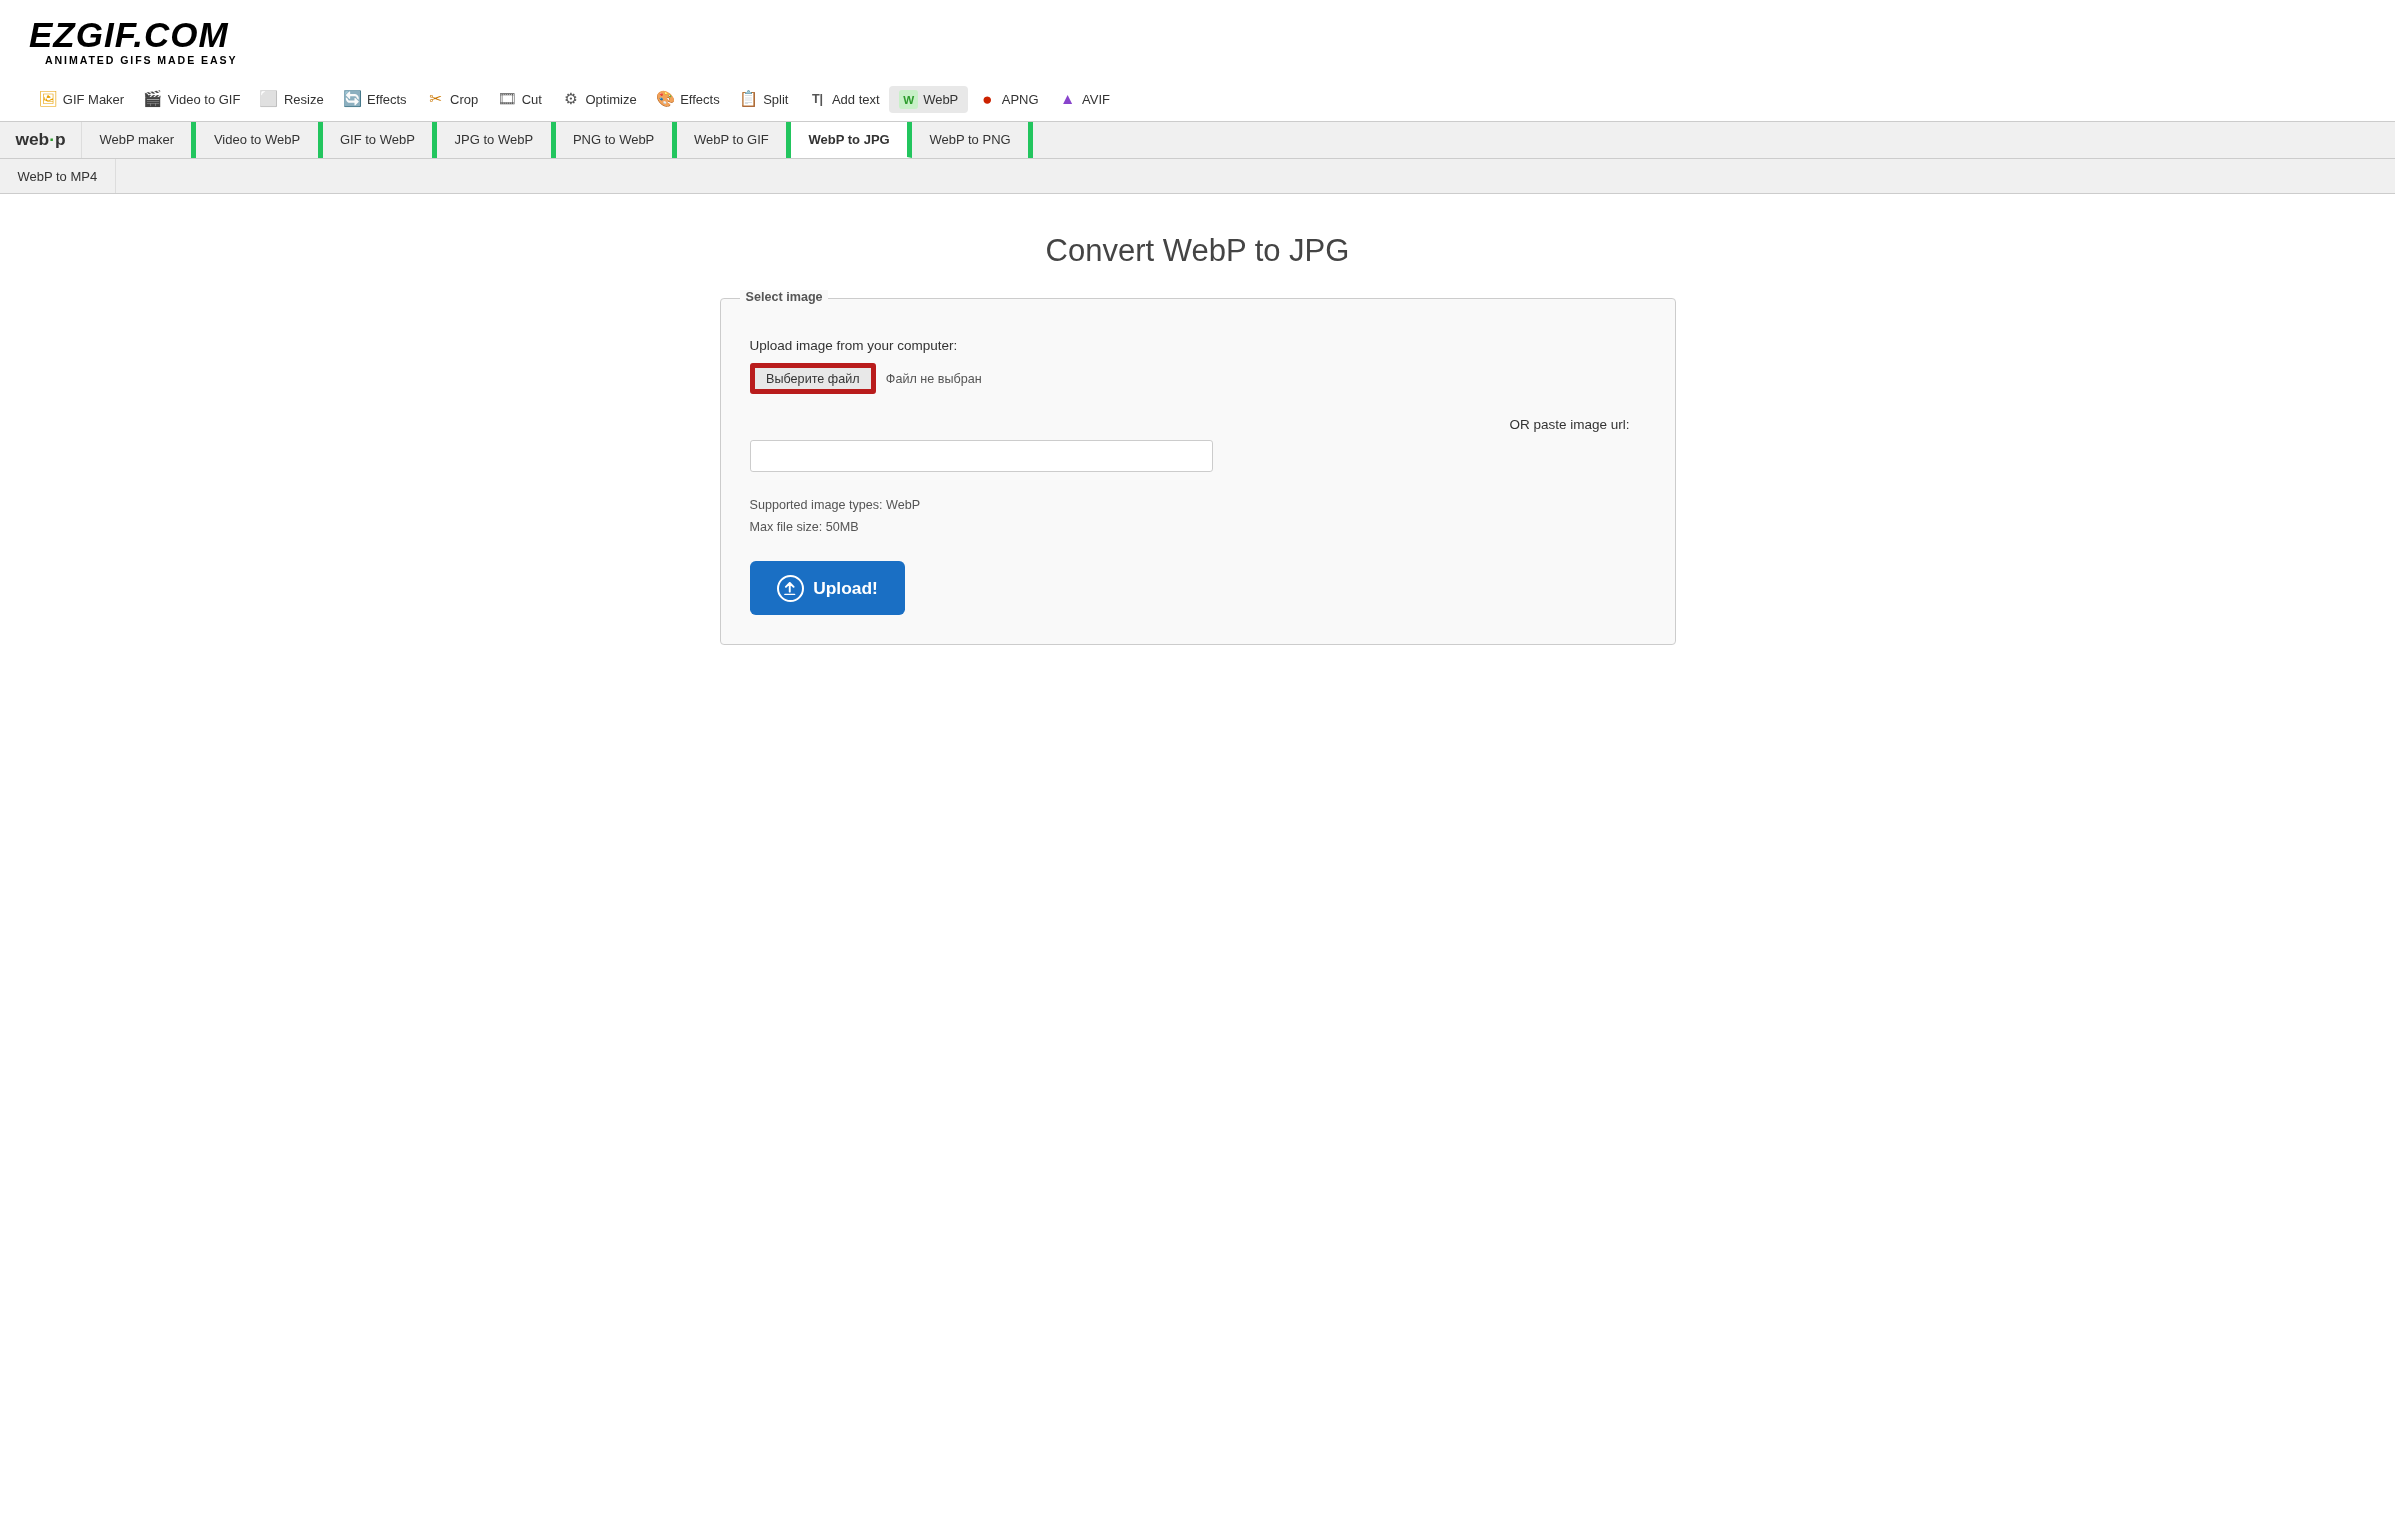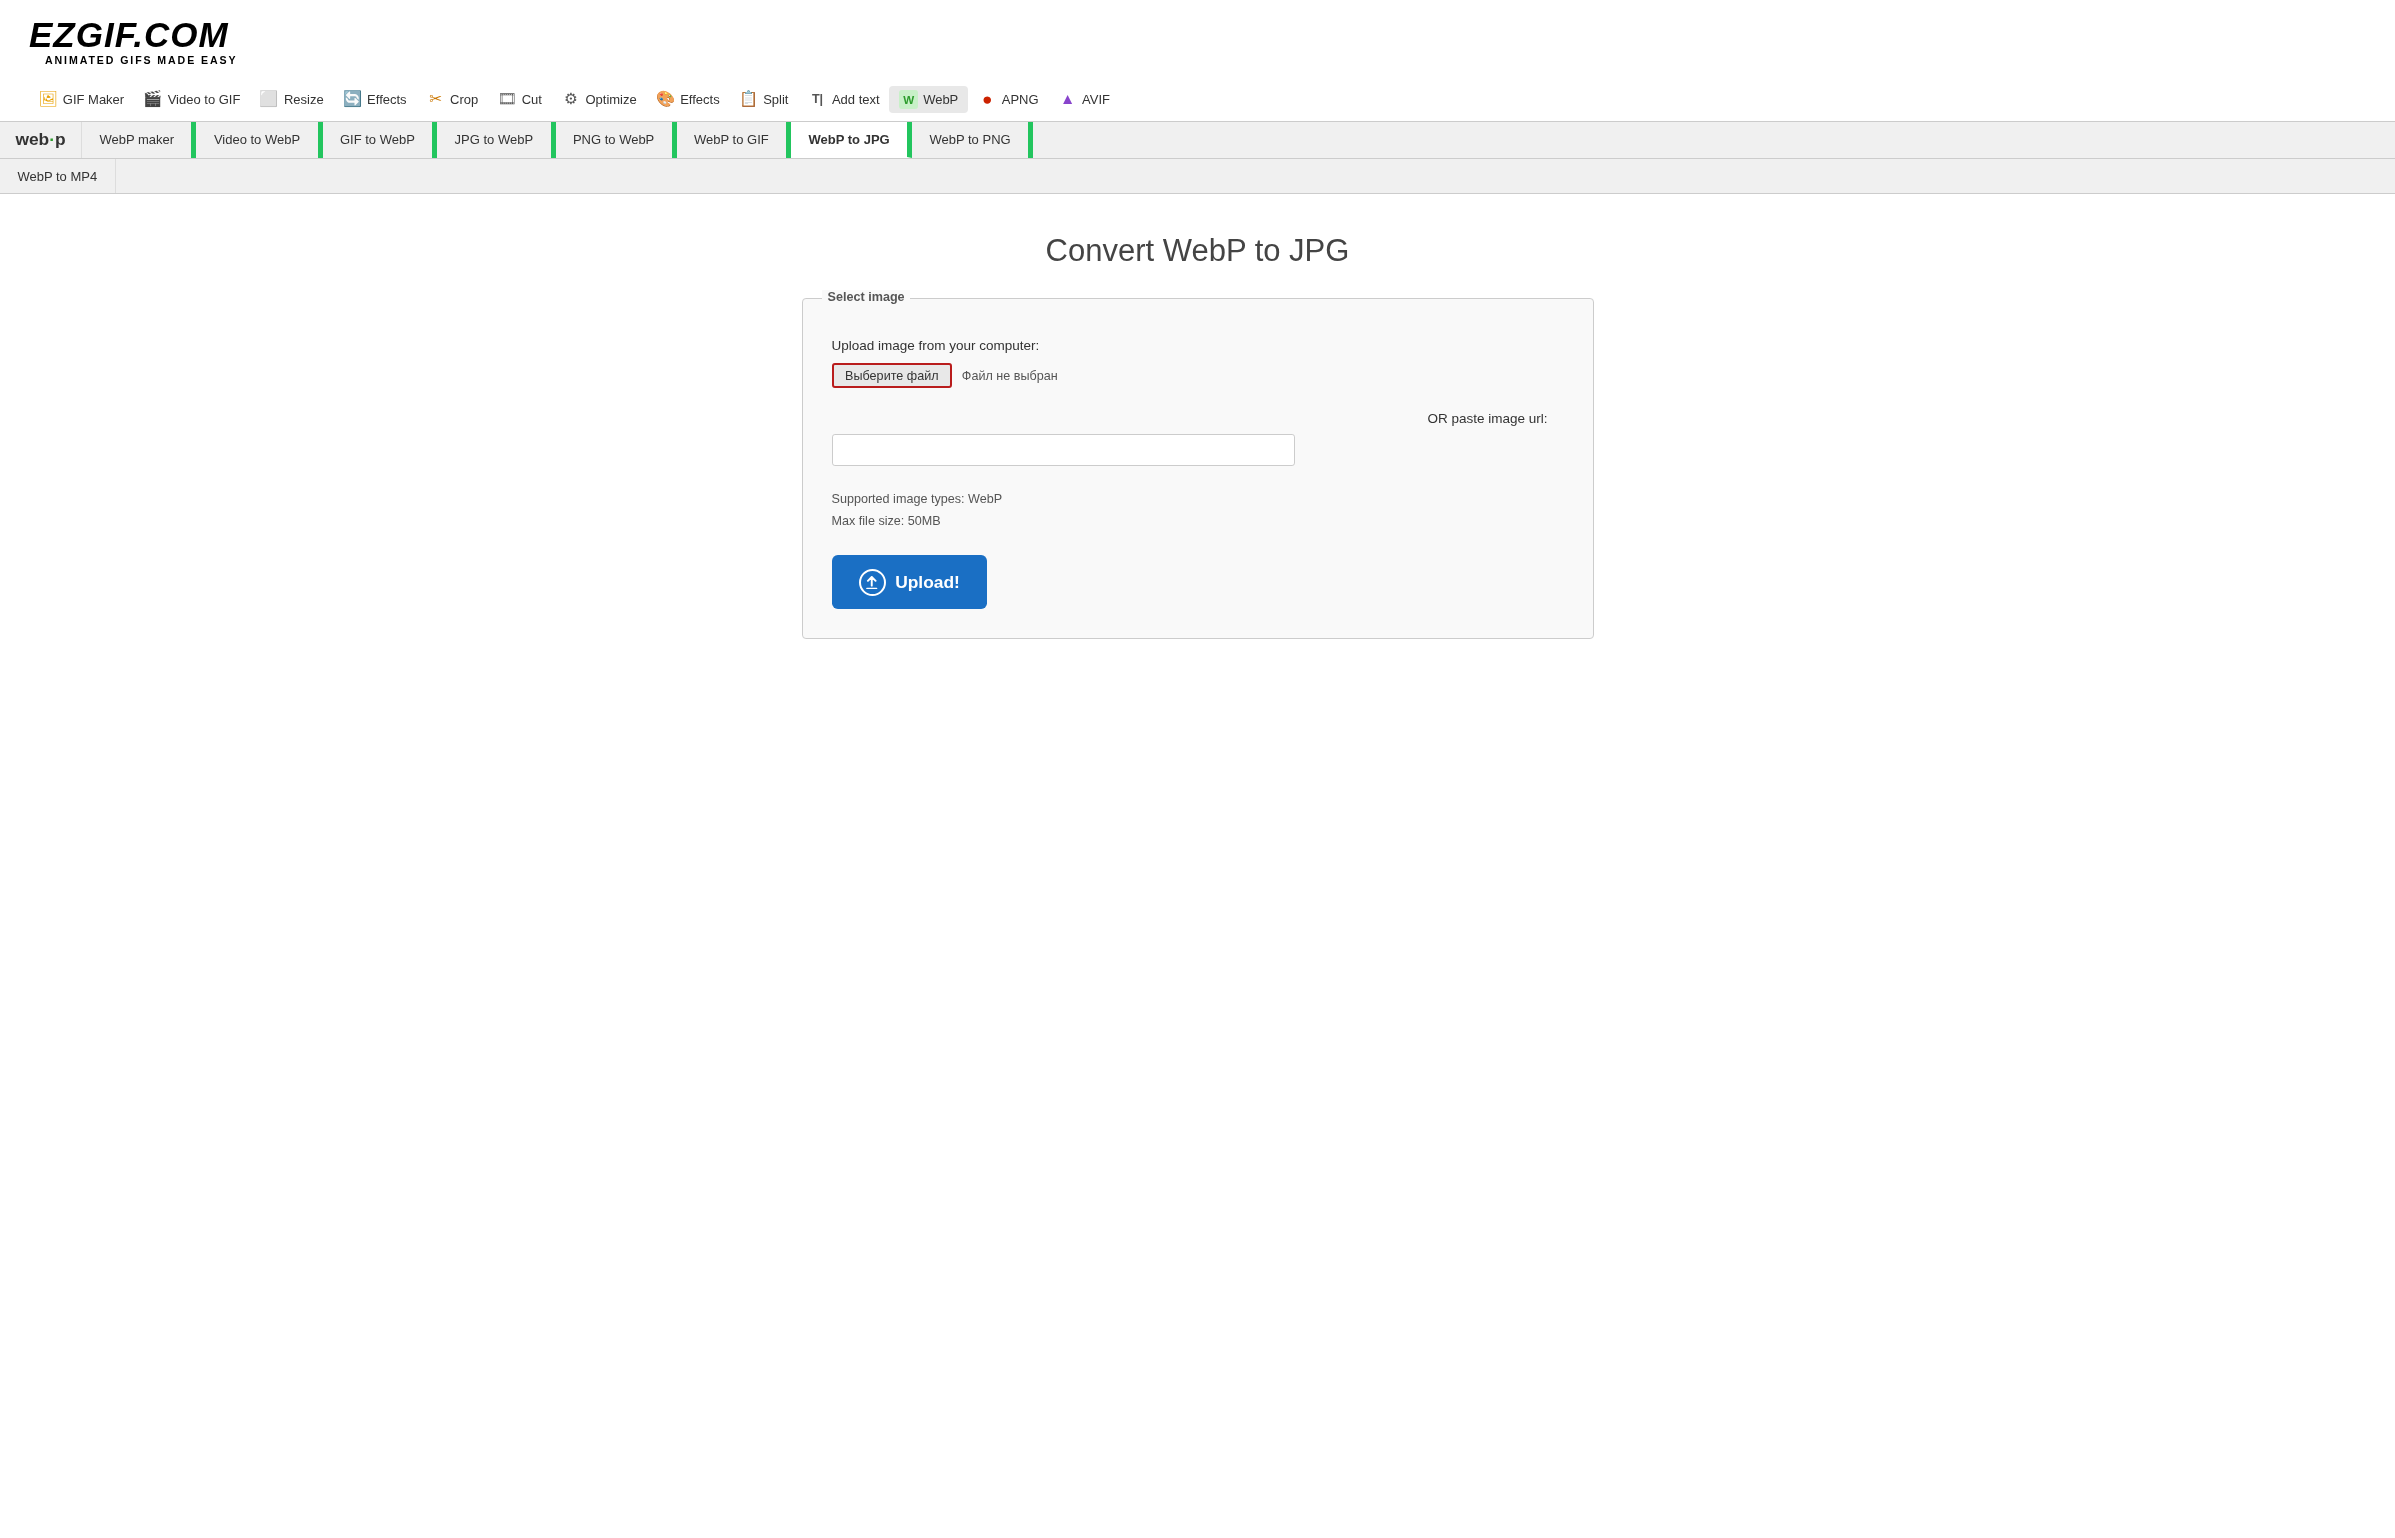--- a/index.html
+++ b/index.html
@@ -118,21 +118,21 @@
     }
     .page-title {
       font-size: 31px;
       font-weight: 300;
       color: #444;
       margin-bottom: 29px;
     }
 
     
     .upload-box {
-      width: 792px;
+      width: 956px;
       max-width: 100%;
       border: 1px solid #ccc;
       border-radius: 3.9px;
       background: #f9f9f9;
       padding: 0;
       position: relative;
     }
     .upload-box-legend {
       position: absolute;
       top: -9.7px;
@@ -155,21 +155,21 @@
     }
     .file-input-row {
       display: flex;
       align-items: center;
       gap: 9.7px;
       margin-bottom: 23px;
     }
     .file-choose-btn {
       padding: 3.9px 11.6px;
       background: #e8e8e8;
-      border: 2px solid #b91c1c;
+      border: 5px solid #b91c1c;
       border-radius: 2.9px;
       font-size: 12.6px;
       cursor: pointer;
       color: #333;
     }
     .file-no-file {
       font-size: 12.6px;
       color: #555;
     }
     .or-paste-label {

